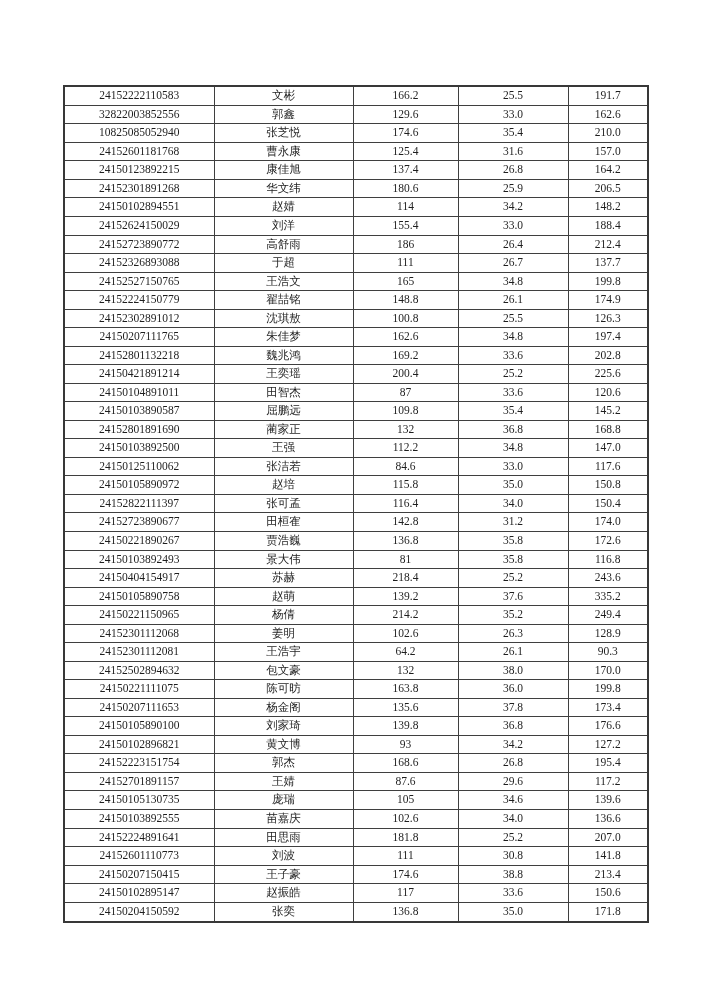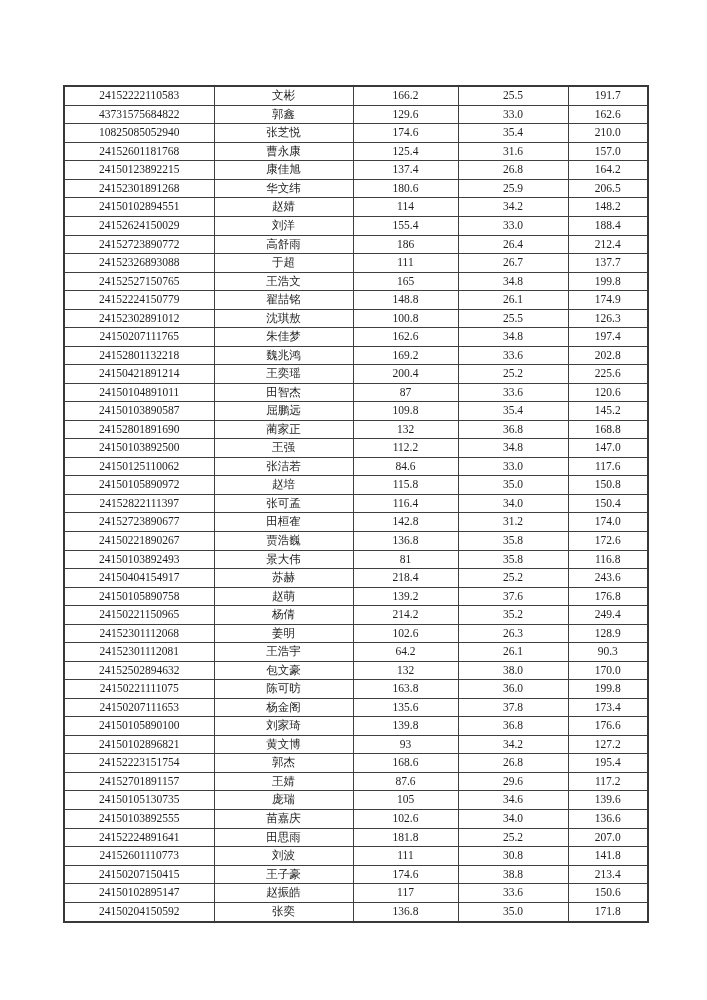--- a/index.html
+++ b/index.html
@@ -52,21 +52,21 @@
     </colgroup>
     <tbody>
         <tr>
           <td>24152222110583</td>
           <td>文彬</td>
           <td>166.2</td>
           <td>25.5</td>
           <td>191.7</td>
         </tr>
         <tr>
-          <td>43731575684822</td>
+          <td>32822003852556</td>
           <td>郭鑫</td>
           <td>129.6</td>
           <td>33.0</td>
           <td>162.6</td>
         </tr>
         <tr>
           <td>10825085052940</td>
           <td>张芝悦</td>
           <td>174.6</td>
           <td>35.4</td>
@@ -238,21 +238,21 @@
           <td>苏赫</td>
           <td>218.4</td>
           <td>25.2</td>
           <td>243.6</td>
         </tr>
         <tr>
           <td>24150105890758</td>
           <td>赵萌</td>
           <td>139.2</td>
           <td>37.6</td>
-          <td>176.8</td>
+          <td>335.2</td>
         </tr>
         <tr>
           <td>24150221150965</td>
           <td>杨倩</td>
           <td>214.2</td>
           <td>35.2</td>
           <td>249.4</td>
         </tr>
         <tr>
           <td>24152301112068</td>

